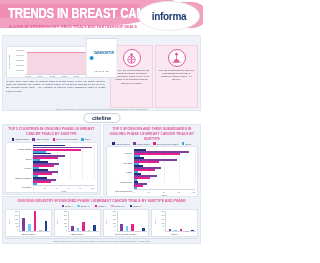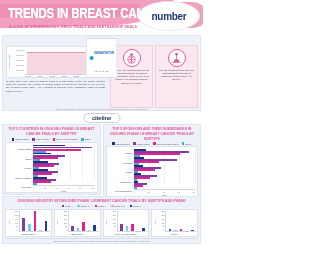--- a/index.html
+++ b/index.html
@@ -326,21 +326,21 @@
 </head>
 <body>
 
 <div class="header">
   <div class="hdr-swoosh"></div>
   <div class="hdr-swoosh2"></div>
   <div class="hdr-tail"></div>
   <div class="hdr-title">TRENDS IN BREAST CANCER</div>
   <div class="hdr-sub">A LOOK AT EPIDEMIOLOGY, DRUG TRIALS AND PARTNERSHIP DEALS</div>
   <div class="hdr-logo">
-    <span>number</span>
+    <span>informa</span>
   </div>
 </div>
 
 <div class="panel1">
 
   <div class="dm-logo">
     <span class="dm-dot"></span>
     <span>
       <span class="dm-t1">DATAMONITOR</span><br>
       <span class="dm-t2">HEALTHCARE</span>

